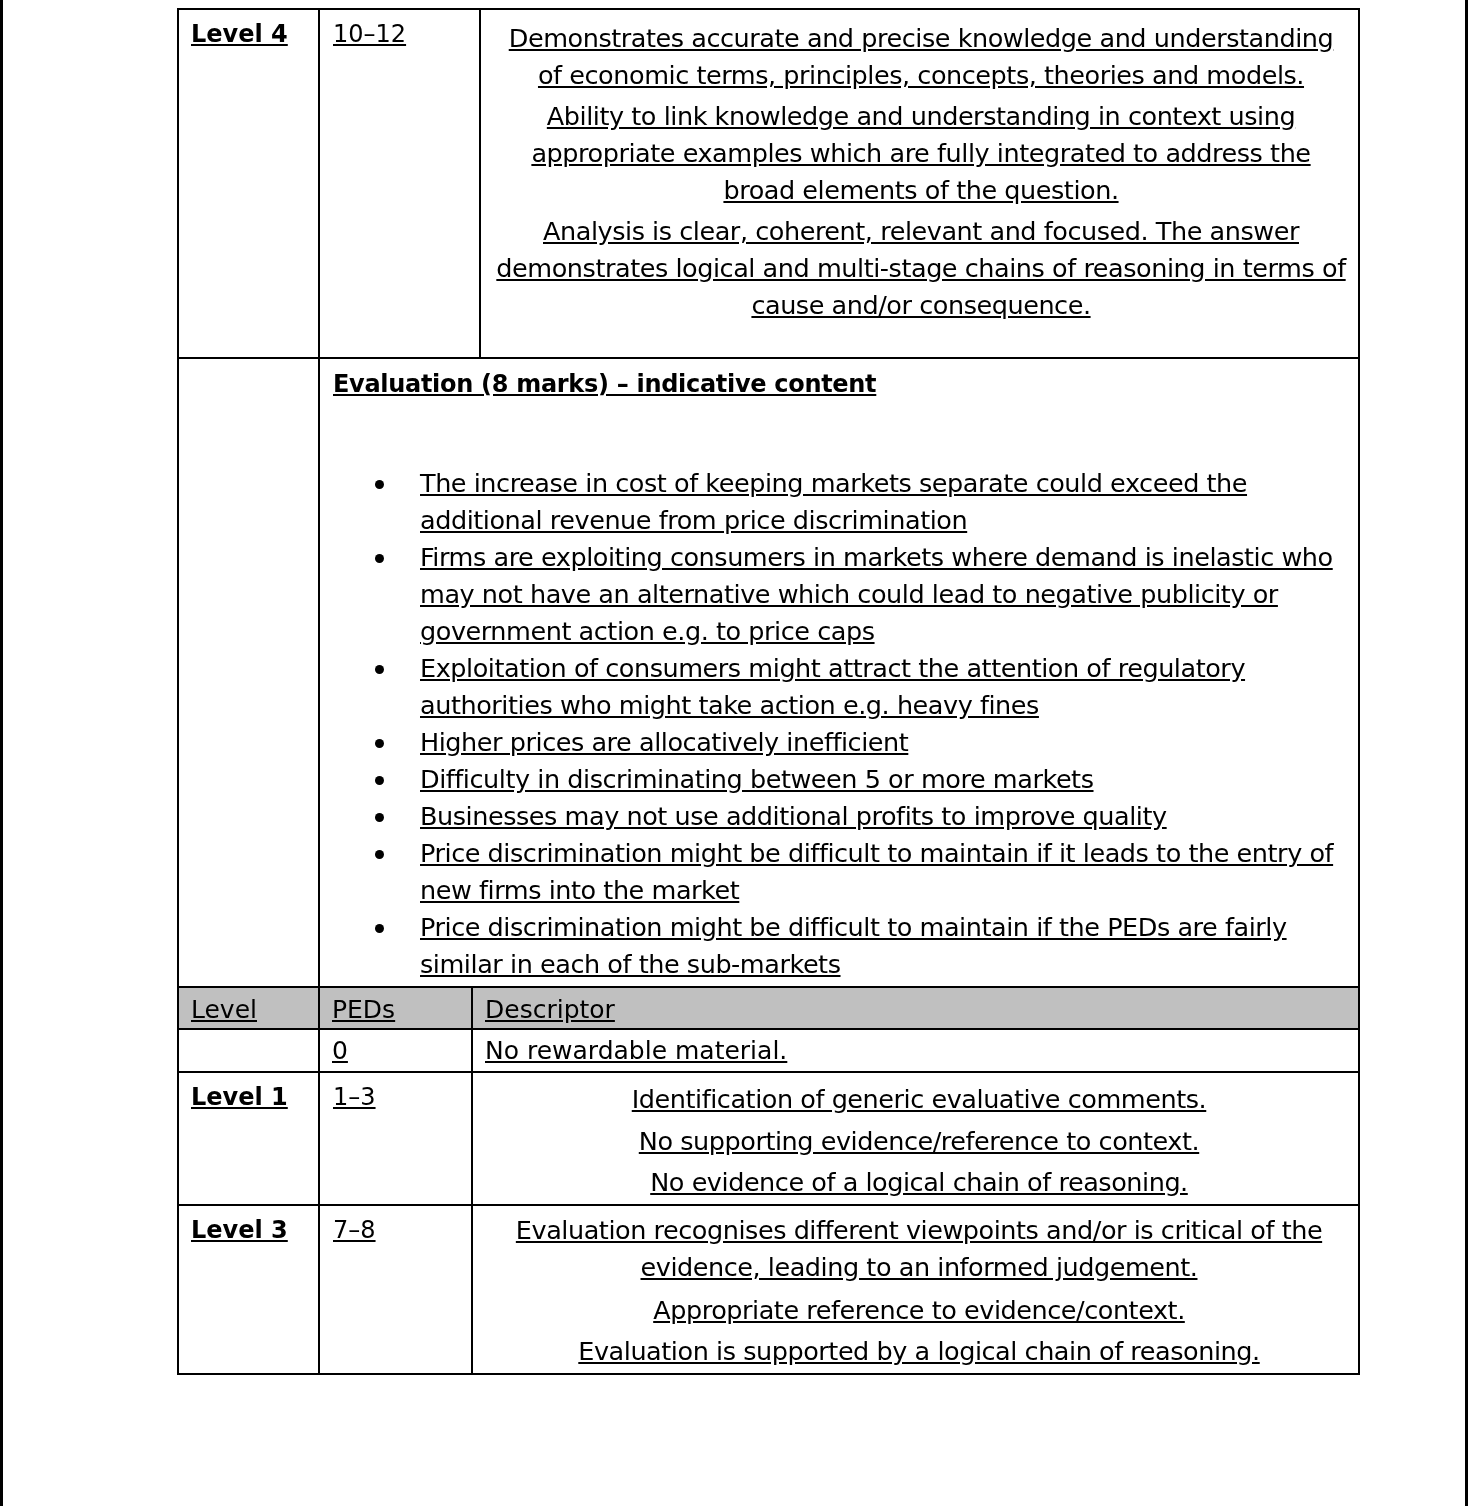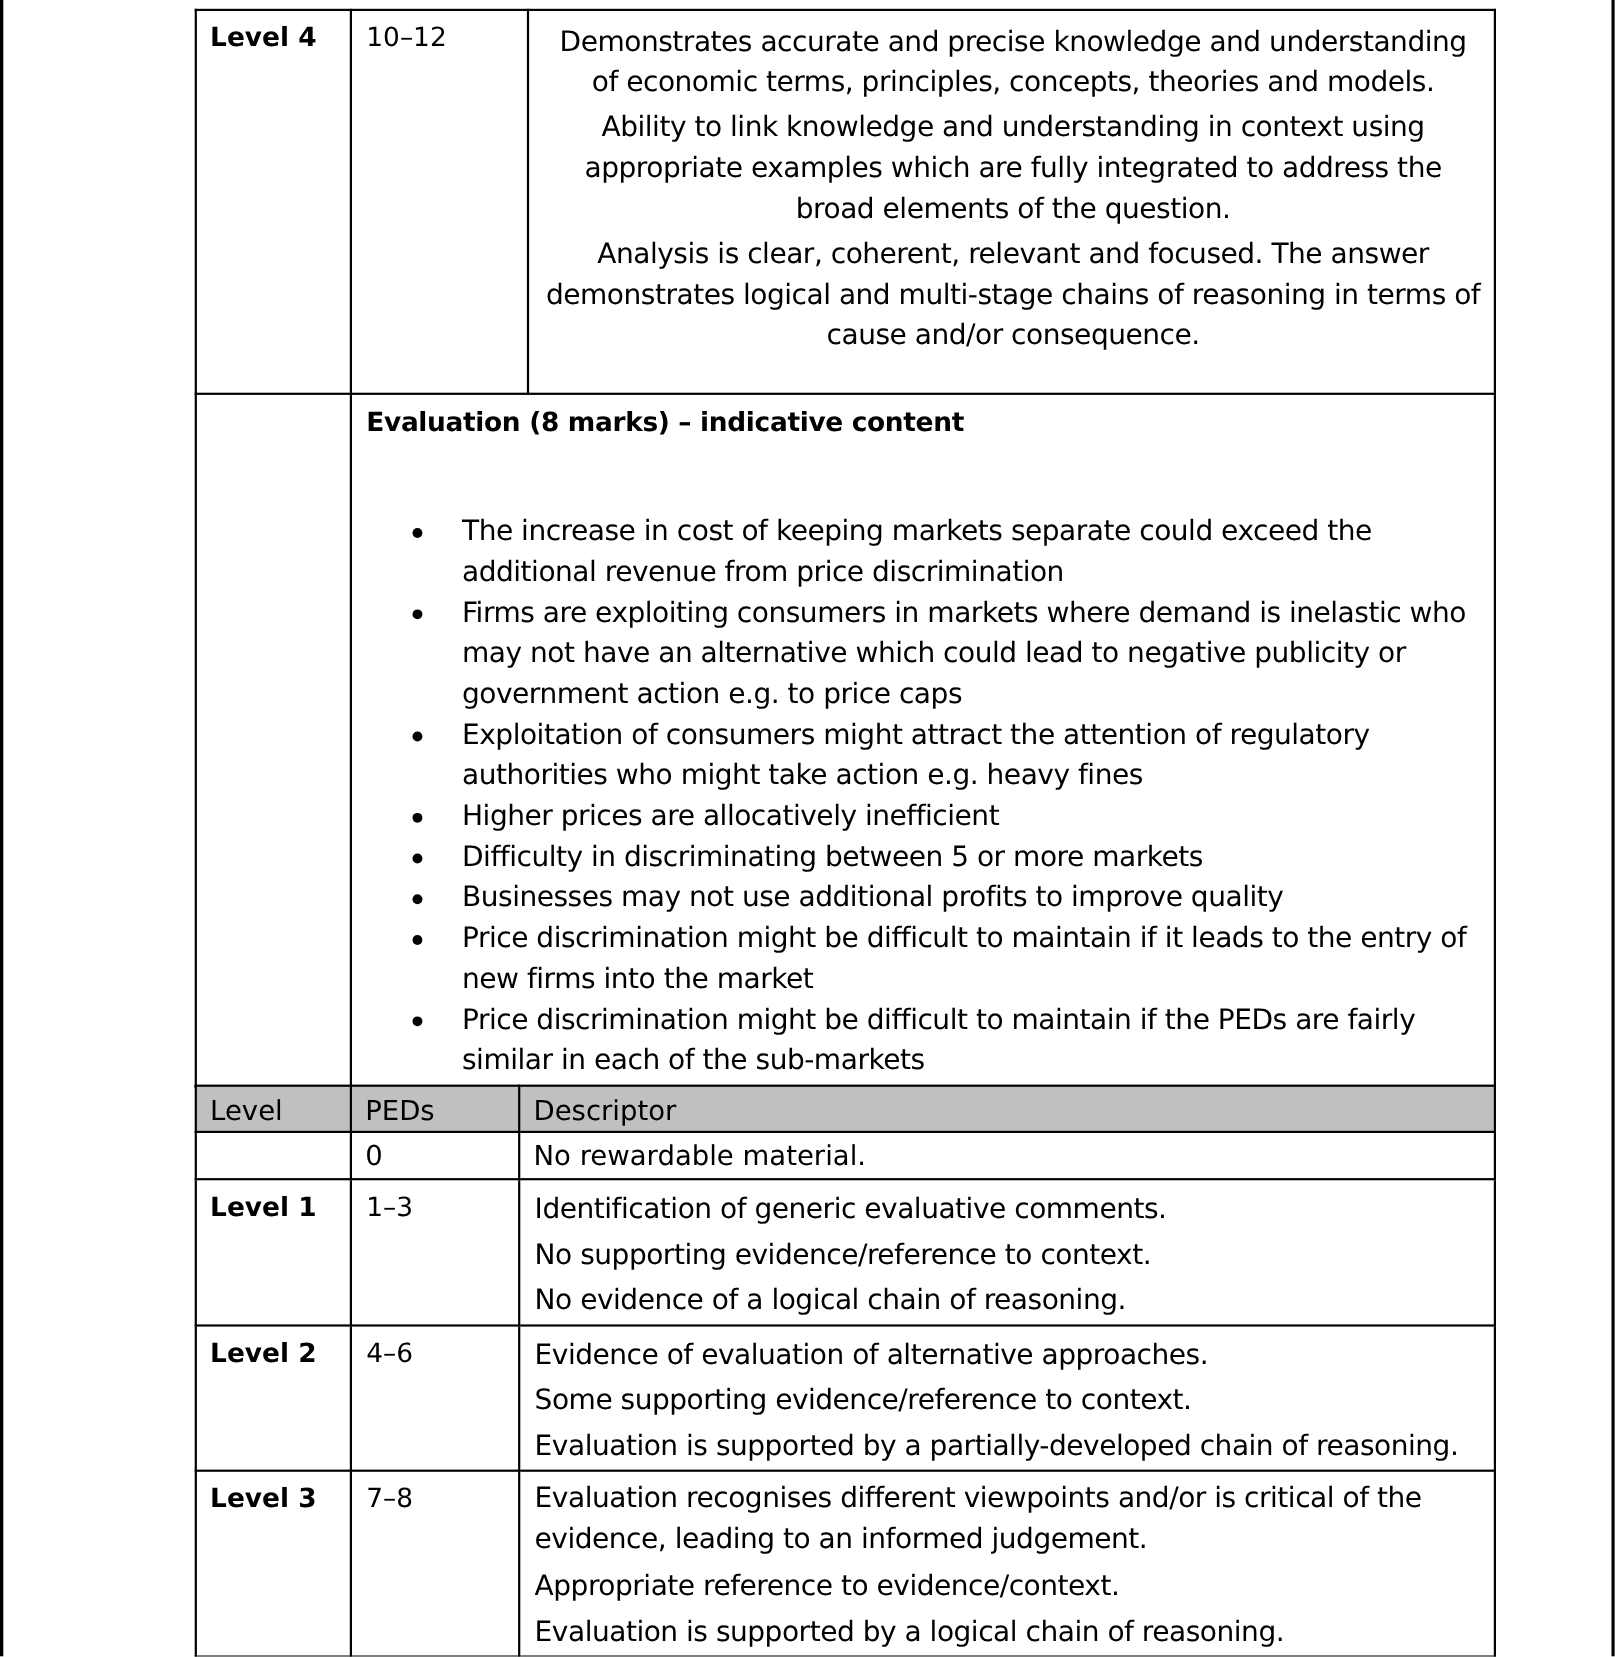--- a/index.html
+++ b/index.html
@@ -19,20 +19,21 @@
       position: absolute; left: 0; top: 0; width: 3px; height: 1506px; background: #000;
     }
     .page-border-right {
       position: absolute; left: 1465px; top: 0; width: 3px; height: 1506px; background: #000;
     }
     .tbl {
       position: absolute;
       left: 177px;
       border-collapse: collapse;
       table-layout: fixed;
+      text-decoration: underline;
     }
     .tbl td {
       border: 2px solid #000;
       vertical-align: top;
       padding: 0;
     }
     .t1 { top: 8px; width: 1181px; }
     .t2 { top: 986px; width: 1181px; }
 
     .lvl {
@@ -91,20 +92,21 @@
       line-height: 36px;
       padding: 4px 0 0 12px;
       margin-left: 41px;
     }
     .row0 td { font-size: 25px; line-height: 36px; padding: 3px 0 0 12px; }
     .d2 {
       font-size: 25.5px;
       line-height: 41.5px;
       padding: 6px 6px 0 13px !important;
       letter-spacing: -0.45px;
+      text-align: center;
     }
     .d2 p { margin: 0; }
     .d3 p.first { line-height: 37px; margin-bottom: 4px; }
   </style>
 </head>
 <body>
 
 <div class="page-border-left"></div>
 <div class="page-border-right"></div>
 
@@ -162,29 +164,20 @@
   </tr>
   <tr style="height:129px">
     <td class="lvl">Level 1</td>
     <td class="mark">1–3</td>
     <td class="d2">
       <p>Identification of generic evaluative comments.</p>
       <p>No supporting evidence/reference to context.</p>
       <p>No evidence of a logical chain of reasoning.</p>
     </td>
   </tr>
-  <tr style="height:130px">
-    <td class="lvl">Level 2</td>
-    <td class="mark">4–6</td>
-    <td class="d2">
-      <p>Evidence of evaluation of alternative approaches.</p>
-      <p>Some supporting evidence/reference to context.</p>
-      <p>Evaluation is supported by a partially-developed chain of reasoning.</p>
-    </td>
-  </tr>
   <tr style="height:167px">
     <td class="lvl">Level 3</td>
     <td class="mark">7–8</td>
     <td class="d2 d3">
       <p class="first">Evaluation recognises different viewpoints and/or is critical of the evidence, leading to an informed judgement.</p>
       <p>Appropriate reference to evidence/context.</p>
       <p>Evaluation is supported by a logical chain of reasoning.</p>
     </td>
   </tr>
 </tbody>

